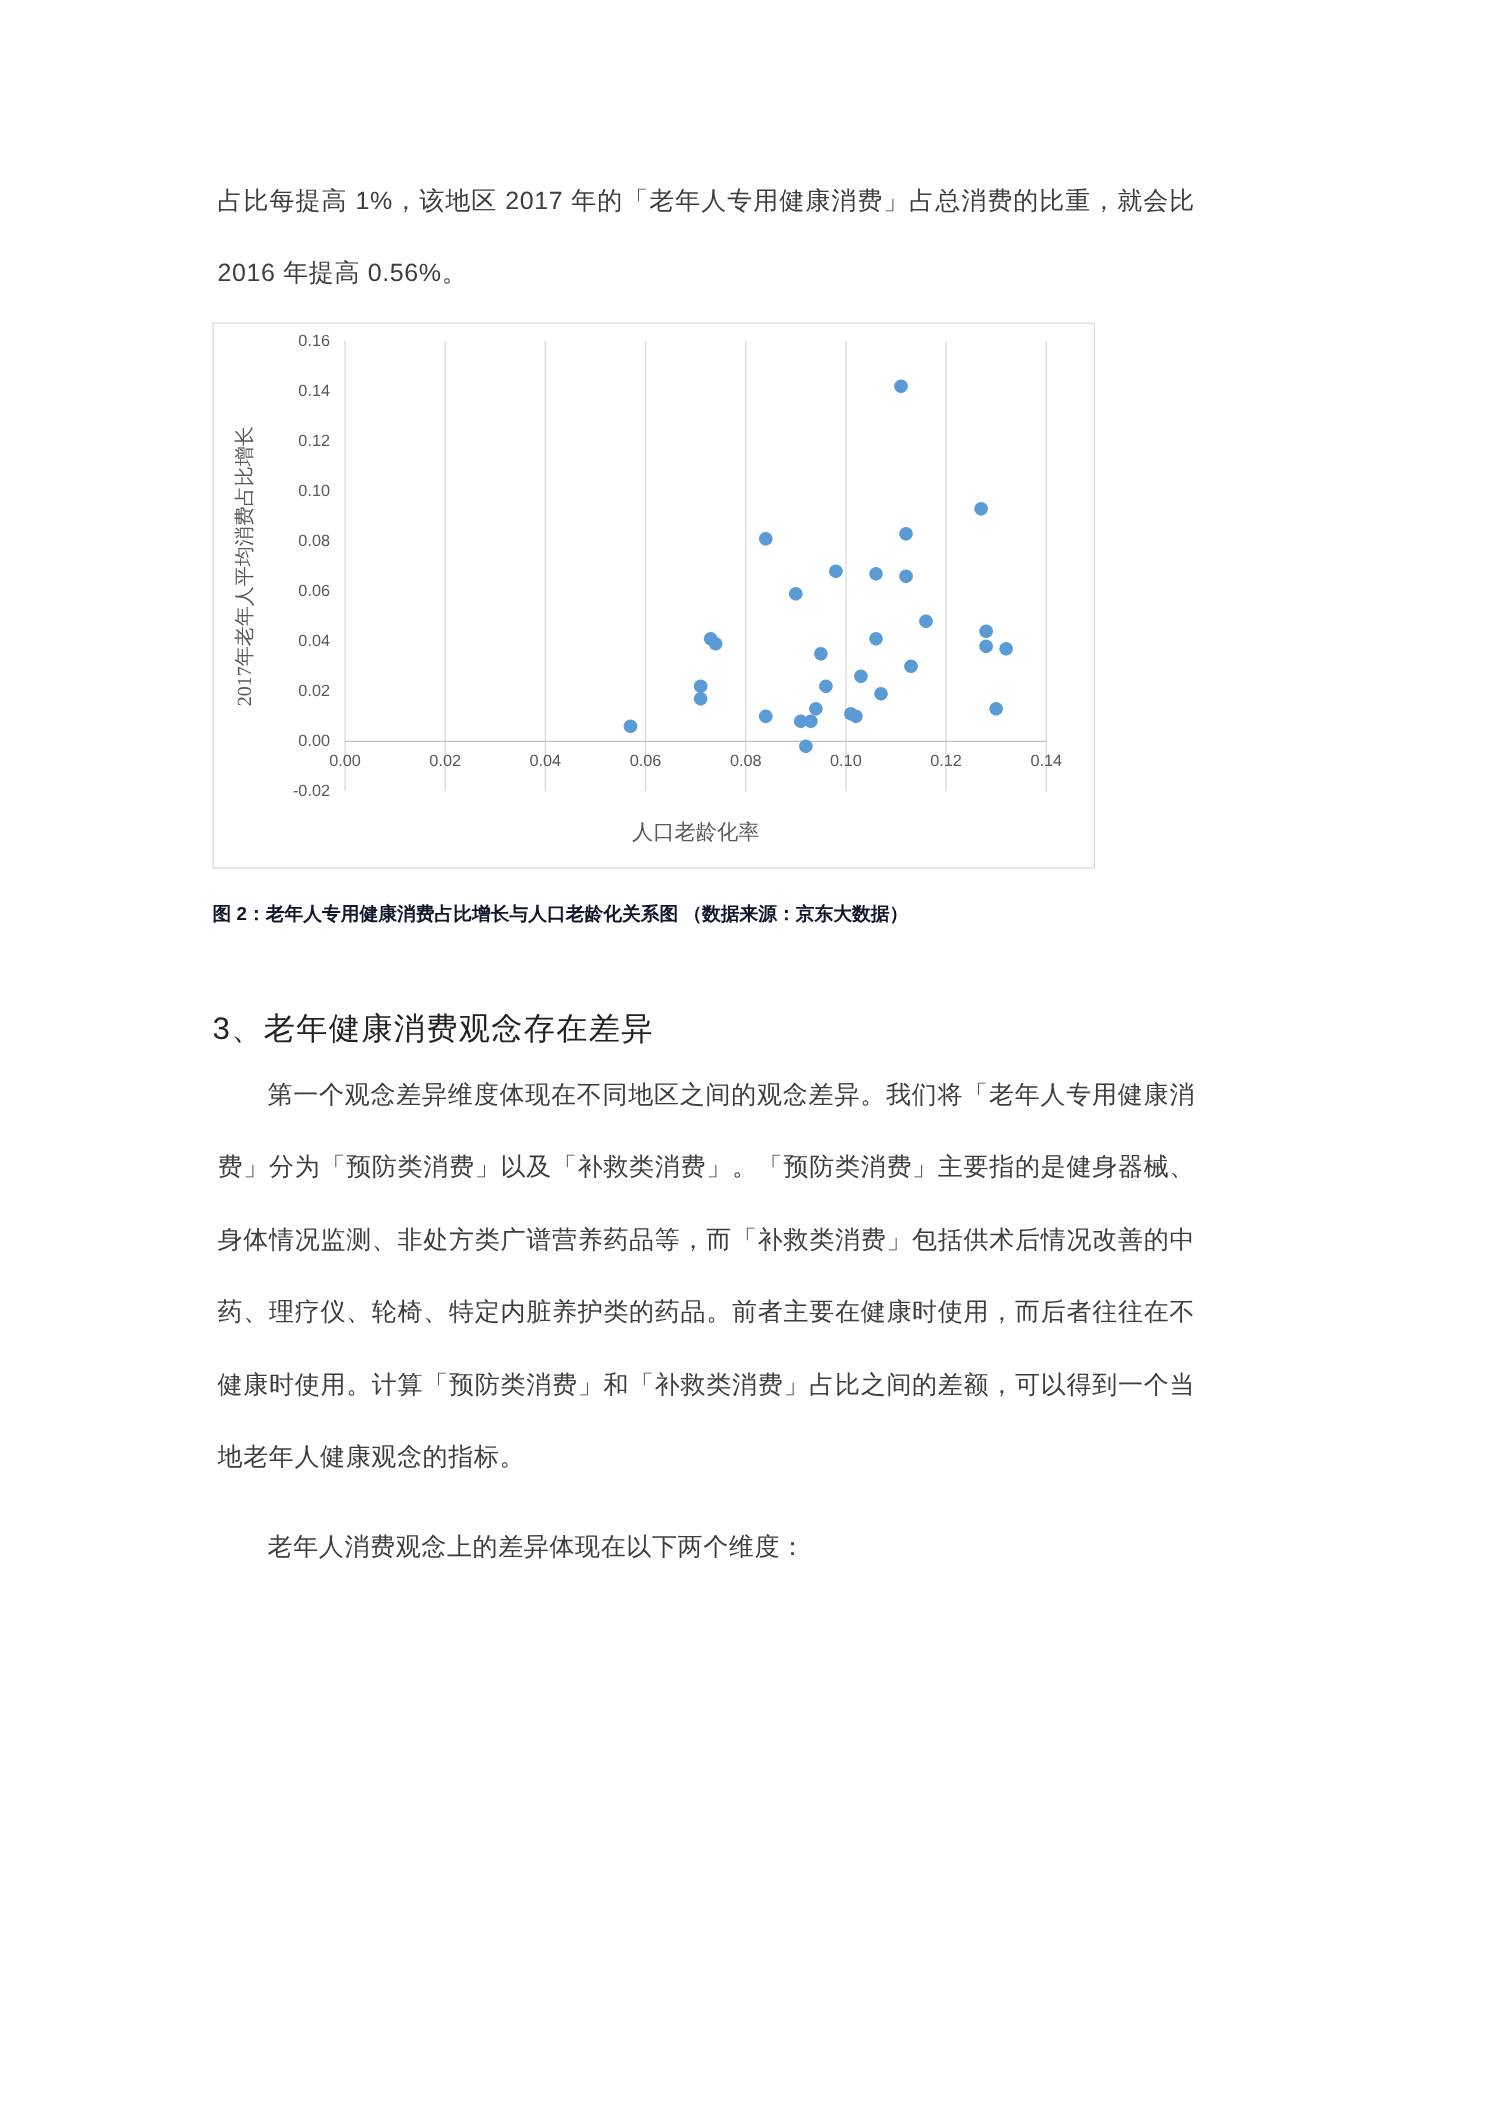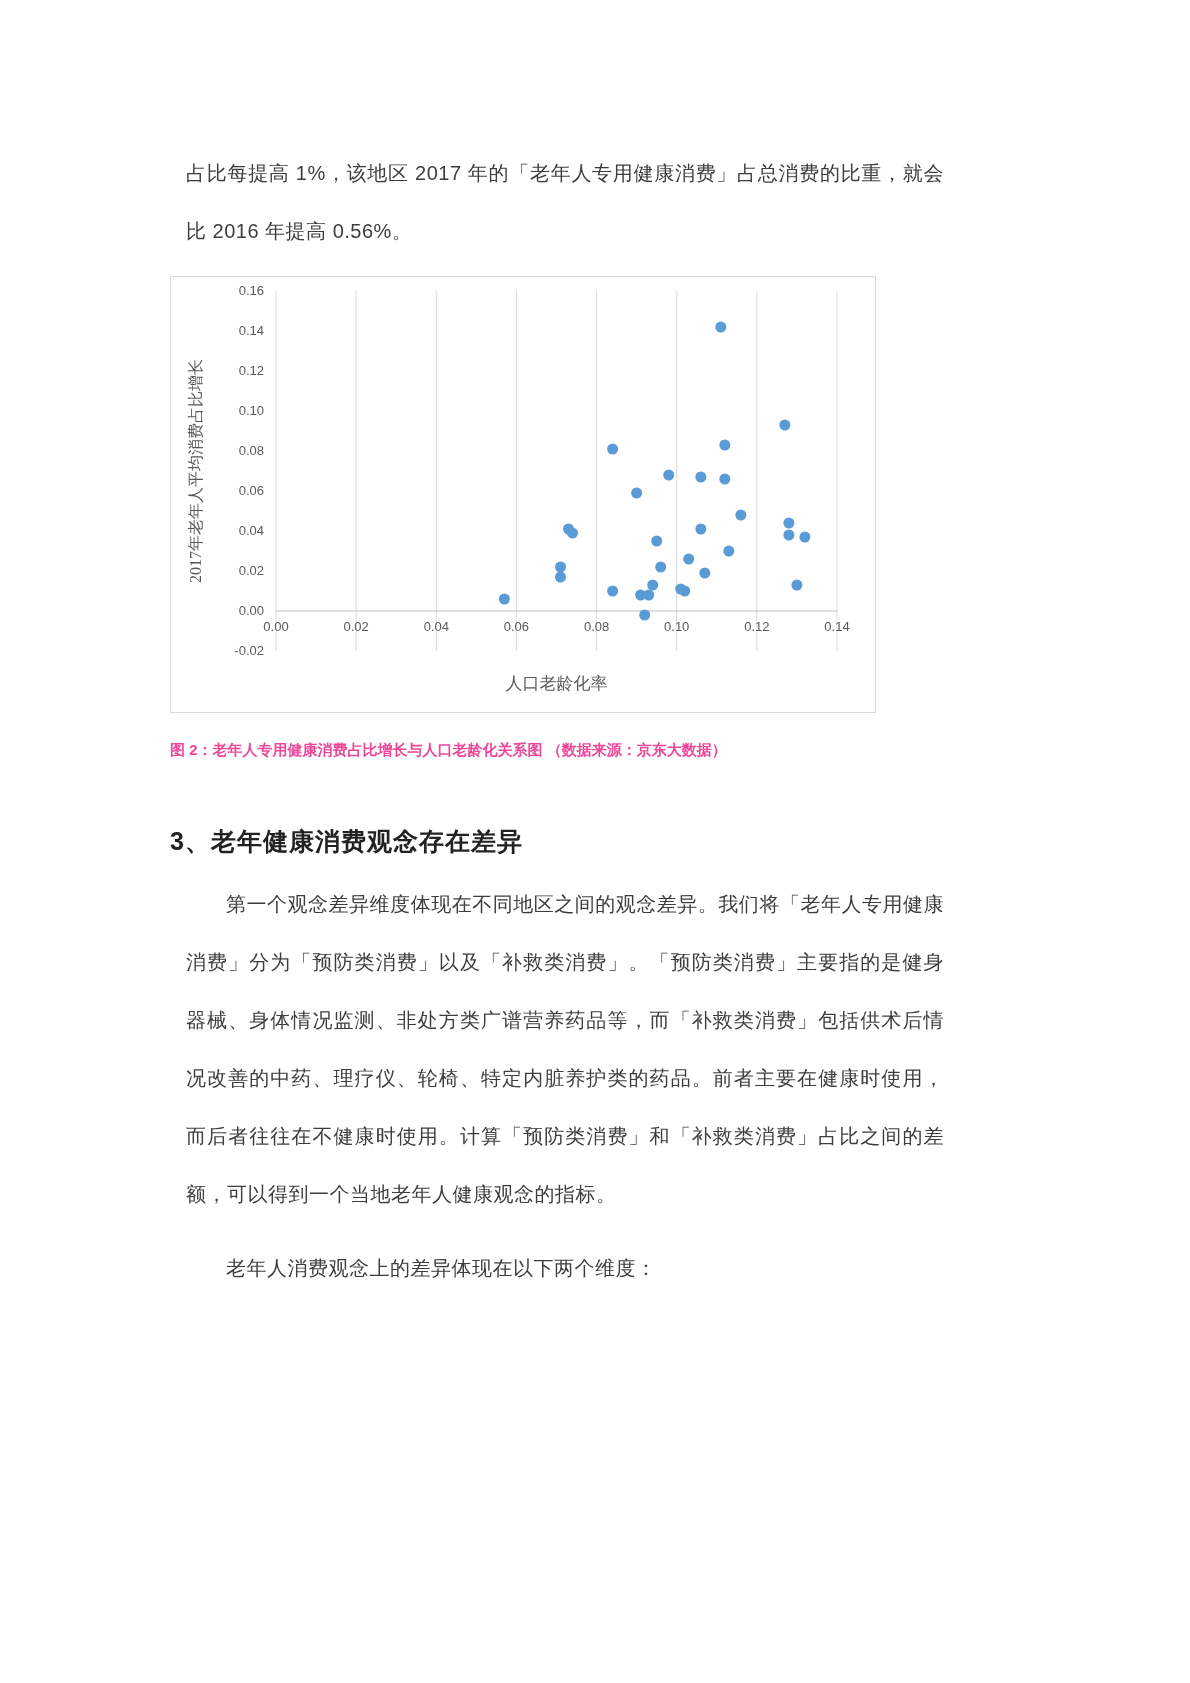--- a/index.html
+++ b/index.html
@@ -4,34 +4,34 @@
 <style>
   html,body{margin:0;padding:0;}
   body{
     width:1190px;height:1683px;background:#ffffff;position:relative;
     font-family:"Liberation Sans",sans-serif;color:#3d3d3d;overflow:hidden;
   }
   .content{
     position:absolute;left:170px;top:128px;width:790px;
   }
   .body-text{
-    font-size:20px;line-height:58px;text-align:justify;margin:16px;color:#3d3d3d;
+    font-size:20px;line-height:58px;text-align:justify;margin:4px;color:#3d3d3d;
     letter-spacing:0.5px;
   }
   .indent{text-indent:2em;}
   .chart-box{
     box-sizing:border-box;width:706px;height:437px;border:1px solid #d9d9d9;
     margin-top:10px;background:#ffffff;
   }
   .chart-box svg{display:block;width:704px;height:433px;}
   .caption{
-    font-size:15px;font-weight:bold;color:#ec4899;margin:26px 0 0 0;line-height:22px;
+    font-size:15px;font-weight:bold;color:#0f172a;margin:26px 0 0 0;line-height:22px;
   }
   .section-heading{
-    font-size:25px;font-weight:bold;color:#222222;margin:62px 0 6px 0;line-height:36px;
+    font-size:25px;font-weight:normal;color:#222222;margin:62px 0 6px 0;line-height:36px;
     letter-spacing:1px;
   }
   .para-gap{margin-top:14px;}
 </style>
 </head>
 <body>
 
 <div class="content">
 
   <p class="body-text">占比每提高 1%，该地区 2017 年的「老年人专用健康消费」占总消费的比重，就会比 2016 年提高 0.56%。</p>

